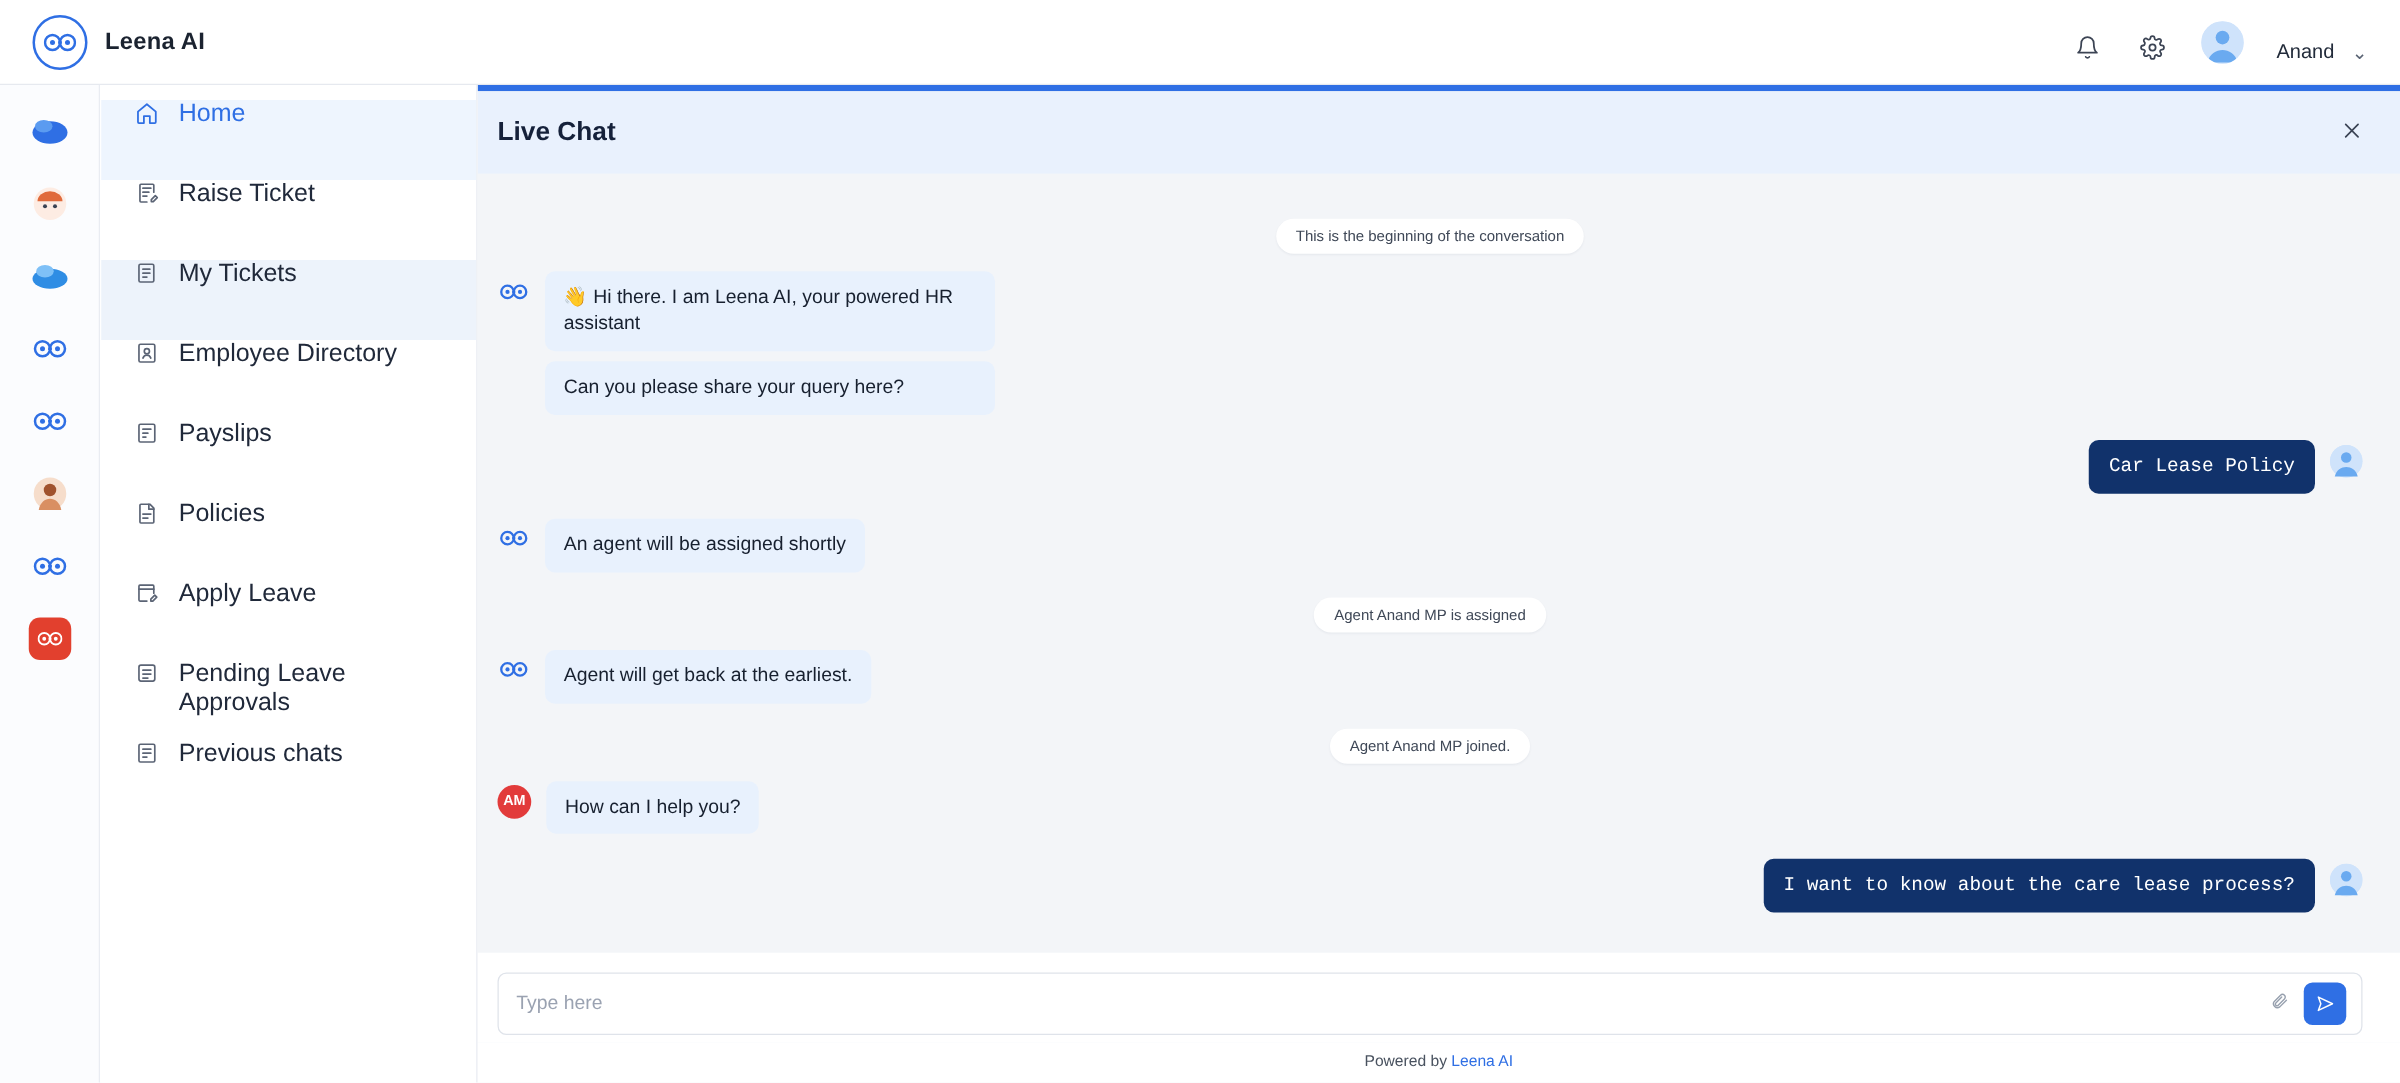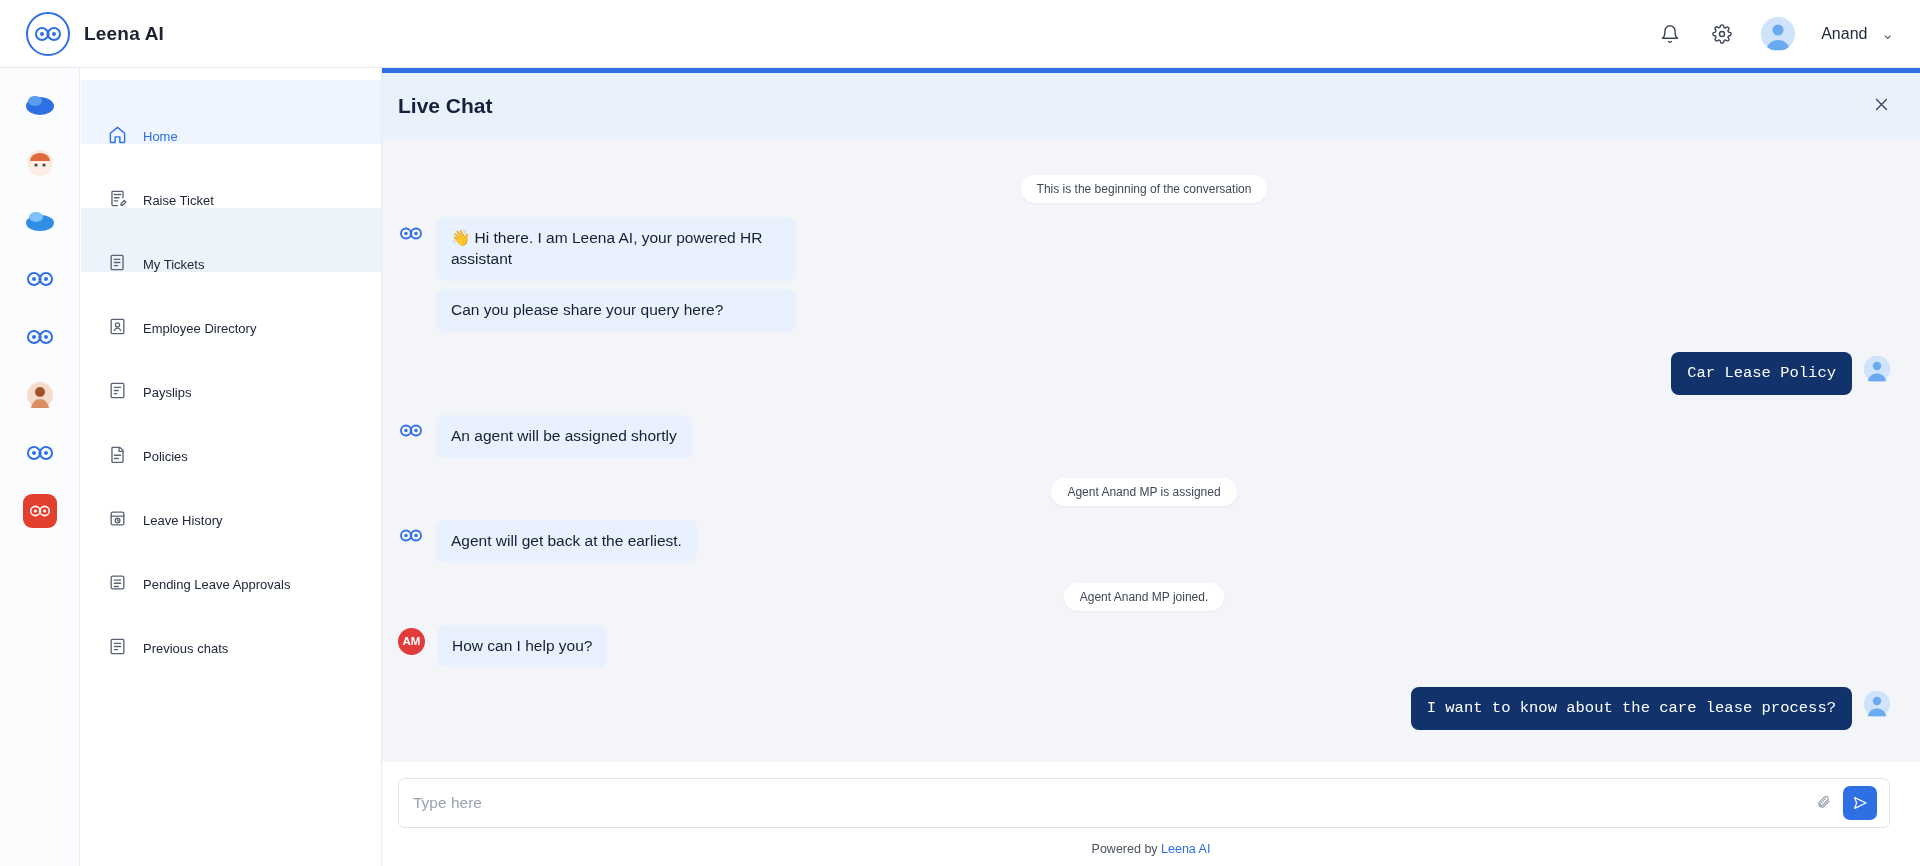--- a/index.html
+++ b/index.html
@@ -30,21 +30,21 @@
     width: 44px; height: 44px;
     border-radius: 50%;
     border: 2px solid #2f6fe4;
     display: flex; align-items: center; justify-content: center;
     background: #fff;
   }
   .brand-name { font-size: 19px; font-weight: 700; color: #1b2330; letter-spacing: .2px; }
   .topbar-right {
     margin-left: auto;
     display: flex;
-    align-items: center;
+    align-items: flex-end;
     gap: 26px;
   }
   .icon-btn {
     width: 26px; height: 26px;
     display: flex; align-items: center; justify-content: center;
     color: #3c4454;
     cursor: pointer;
   }
   .avatar-top {
     width: 34px; height: 34px;
@@ -88,26 +88,26 @@
     top: 68px; left: 81px;
     width: 301px;
     height: 798px;
     background: #ffffff;
     border-right: 1px solid #e9ecf2;
     padding: 12px 0 0 0;
     z-index: 10;
   }
   .nav-item {
     display: flex;
-    align-items: flex-end;
+    align-items: flex-start;
     gap: 16px;
     height: 64px;
     padding: 0 20px 0 26px;
     margin: 0 0 0 0;
-    font-size: 13px;
+    font-size: 20px;
     color: #20293a;
     cursor: pointer;
   }
   .nav-item.active {
     background: #eef5fe;
     color: #2f6fe4;
     font-weight: 500;
   }
   .nav-item.selected {
     background: #edf3fb;
@@ -424,32 +424,31 @@
   <div class="nav-item">
     <span class="nav-ico">
       <svg width="19" height="19" viewBox="0 0 24 24" fill="none" stroke="currentColor" stroke-width="1.7" stroke-linecap="round" stroke-linejoin="round">
           <path d="M6 3h9l4 4v14a1 1 0 0 1-1 1H6a1 1 0 0 1-1-1V4a1 1 0 0 1 1-1z"></path>
           <path d="M14 3v5h5M8 13h8M8 17h5"></path>
         </svg>
     </span>
     <span>Policies</span>
   </div>
 
-
-  <div class="nav-item">
-    <span class="nav-ico">
-      <svg width="19" height="19" viewBox="0 0 24 24" fill="none" stroke="currentColor" stroke-width="1.7" stroke-linecap="round" stroke-linejoin="round">
-          <rect x="4" y="4" width="16" height="16" rx="2"></rect>
-          <path d="M4 9h16"></path>
-          <circle cx="12" cy="14.5" r="3"></circle>
-          <path d="M12 13v1.6l1.2.8"></path>
-        </svg>
-    </span>
-    <span>Leave History</span>
-  </div>
+  <div class="nav-item">
+    <span class="nav-ico">
+      <svg width="19" height="19" viewBox="0 0 24 24" fill="none" stroke="currentColor" stroke-width="1.7" stroke-linecap="round" stroke-linejoin="round">
+          <path d="M19 12V5a1 1 0 0 0-1-1H5a1 1 0 0 0-1 1v14a1 1 0 0 0 1 1h7"></path>
+          <path d="M4 8h15"></path>
+          <path d="m16 18 4-4 2 2-4 4h-2z"></path>
+        </svg>
+    </span>
+    <span>Apply Leave</span>
+  </div>
+
 
   <div class="nav-item">
     <span class="nav-ico">
       <svg width="19" height="19" viewBox="0 0 24 24" fill="none" stroke="currentColor" stroke-width="1.7" stroke-linecap="round" stroke-linejoin="round">
           <rect x="4" y="4" width="16" height="16" rx="2"></rect>
           <path d="M8 9h8M8 13h8M8 17h5"></path>
         </svg>
     </span>
     <span>Pending Leave Approvals</span>
   </div>

